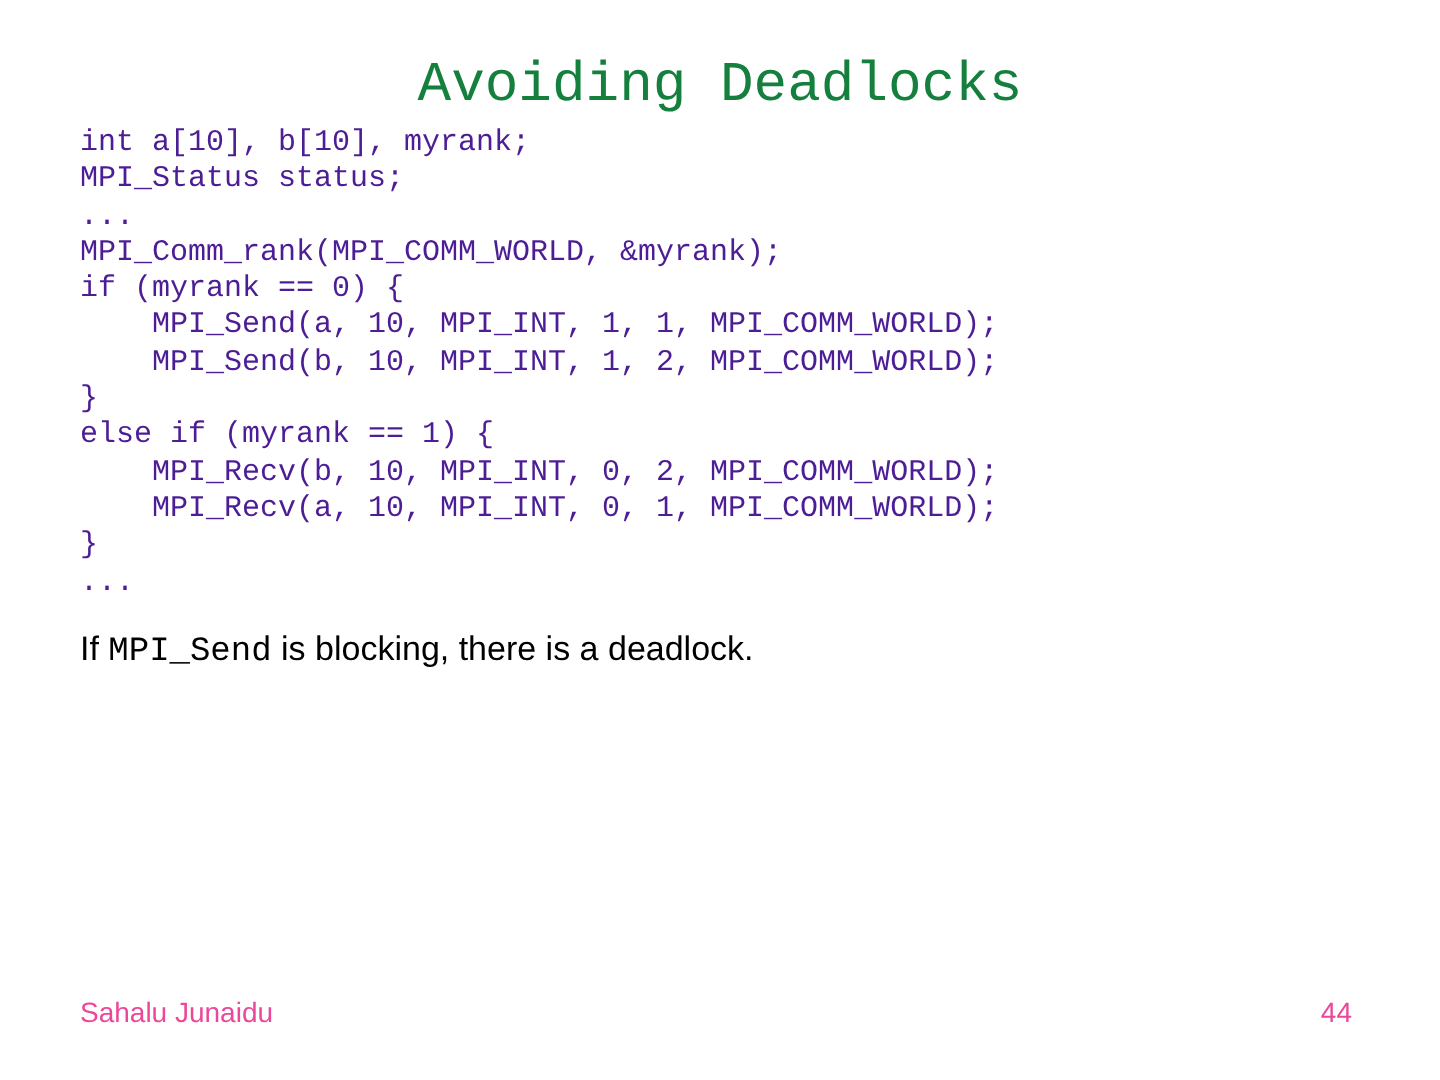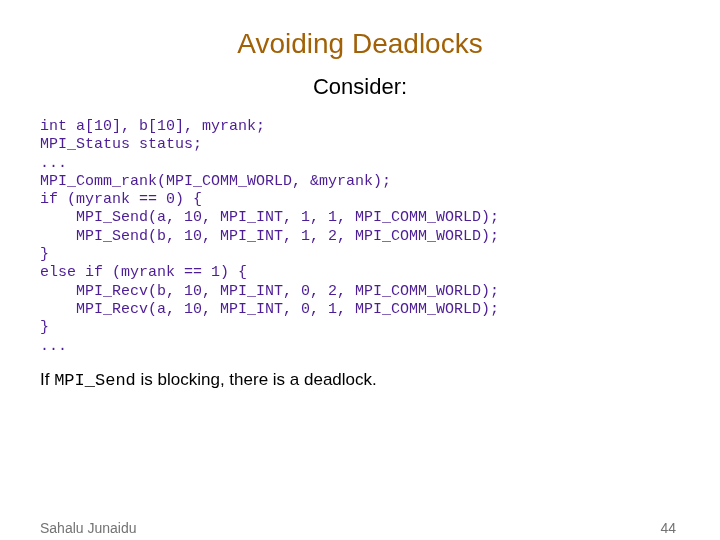--- a/index.html
+++ b/index.html
@@ -13,25 +13,26 @@
     box-sizing: border-box;
   }
   .slide {
     width: 720px;
     height: 540px;
     position: relative;
     padding: 20px 40px 0 40px;
     box-sizing: border-box;
   }
   .title {
-    color: #a16207;
+    color: #15803d;
     font-size: 28px;
     text-align: center;
-    margin: 8px 0 14px 0;
+    margin: 8px 0 4px 0;
     font-weight: normal;
+    font-family: Liberation Mono, monospace;
   }
   .subtitle {
     color: #000;
     font-size: 22px;
     text-align: center;
     margin: 0 0 18px 0;
   }
   .code {
     font-family: "Courier New", Courier, monospace;
     font-size: 15px;
@@ -43,40 +44,39 @@
   .note {
     font-size: 17px;
     color: #000;
     margin: 8px 0 0 0;
   }
   .note .mono {
     font-family: "Courier New", Courier, monospace;
   }
   .footer {
     position: absolute;
-    bottom: 4px;
+    bottom: 26px;
     left: 0;
     width: 716px;
     padding: 0 40px;
     box-sizing: border-box;
     display: flex;
     justify-content: space-between;
     font-size: 14px;
-    color: #737373;
+    color: #ec4899;
   }
   .footer-left { text-align: left; }
   .footer-center { text-align: center; flex: 1; }
   .footer-right { text-align: right; }
 </style>
 </head>
 <body>
 
 <div class="slide">
   <div class="title">Avoiding Deadlocks</div>
-  <div class="subtitle">Consider:</div>
   <div class="code">int a[10], b[10], myrank;
 MPI_Status status;
 ...
 MPI_Comm_rank(MPI_COMM_WORLD, &amp;myrank);
 if (myrank == 0) {
     MPI_Send(a, 10, MPI_INT, 1, 1, MPI_COMM_WORLD);
     MPI_Send(b, 10, MPI_INT, 1, 2, MPI_COMM_WORLD);
 }
 else if (myrank == 1) {
     MPI_Recv(b, 10, MPI_INT, 0, 2, MPI_COMM_WORLD);

